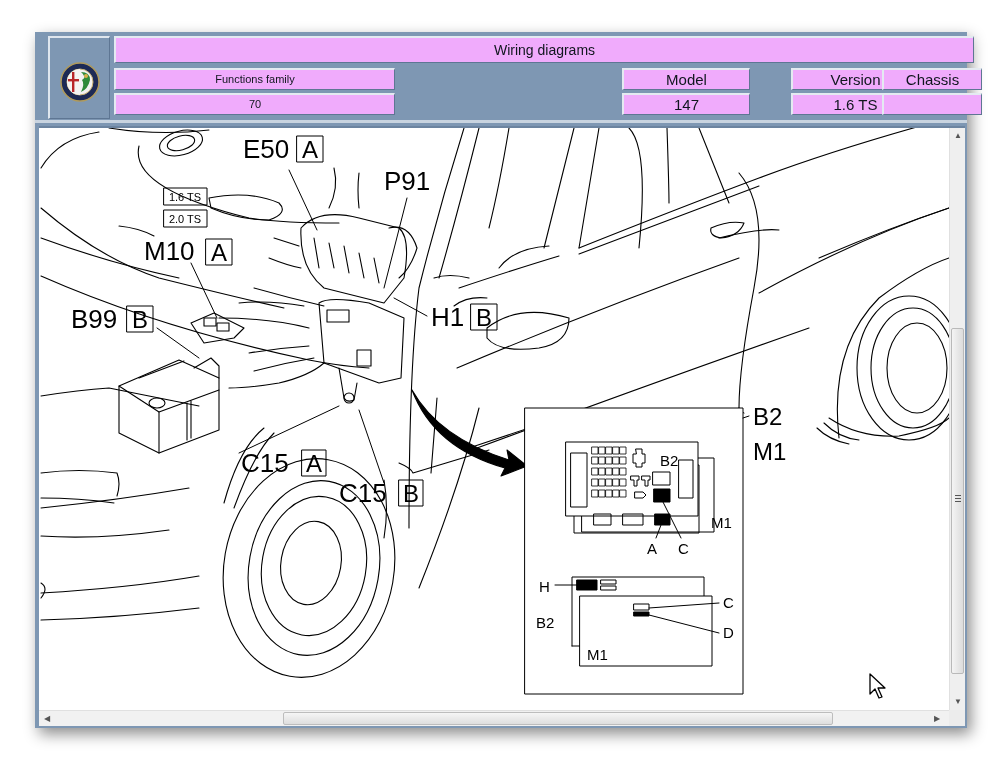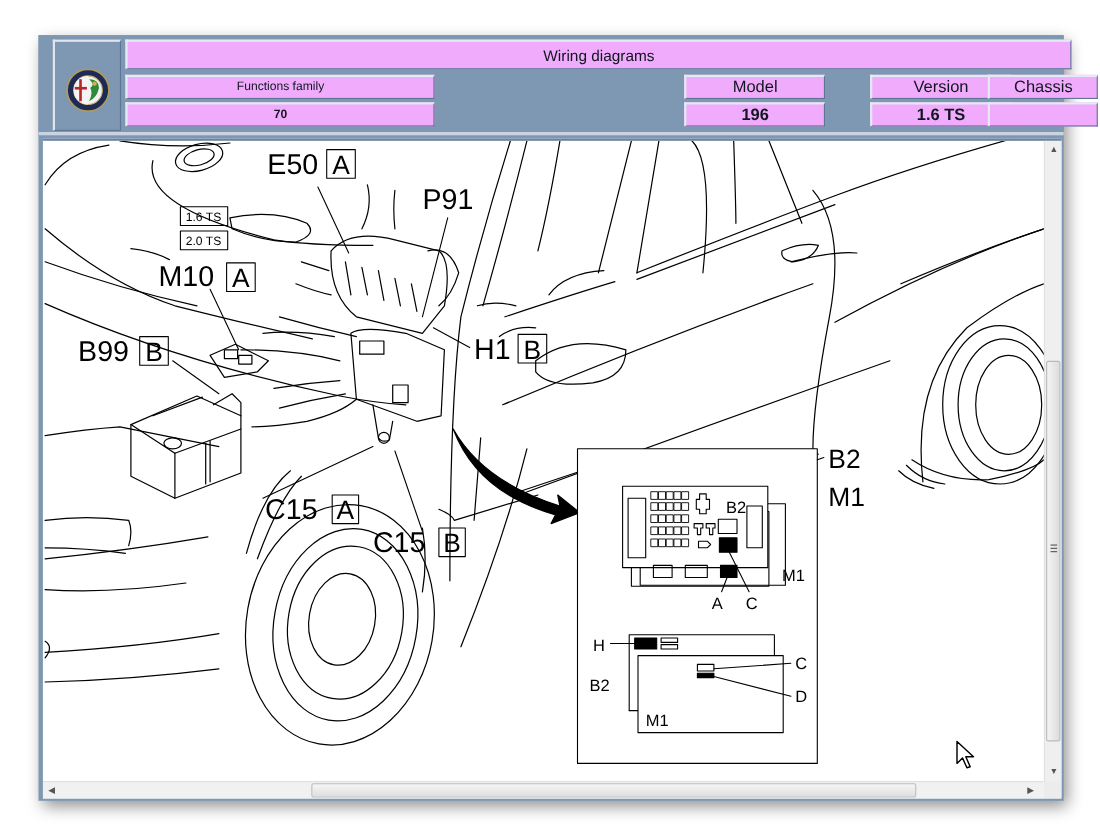--- a/index.html
+++ b/index.html
@@ -21,26 +21,26 @@
   .hcell {
     position: absolute; box-sizing: border-box; background: #f0abfc;
     border-left: 2px solid #e4eaf1; border-top: 2px solid #e4eaf1;
     border-right: 1px solid #5e7693; border-bottom: 1px solid #5e7693;
     color: #10161e; text-align: center; white-space: nowrap; overflow: hidden;
   }
   .title-cell { left: 79px; top: 4px; width: 860px; height: 27px; font-size: 14px; line-height: 24px; }
   .label-small { font-size: 11px; line-height: 18px; }
   .label-big { font-size: 15px; line-height: 19px; }
   .row1 { top: 36px; height: 22px; }
-  .row2 { top: 61px; height: 22px; font-weight: bold; }
+  .row2 { top: 61px; height: 22px; }
   .c1 { left: 79px; width: 281px; }
   .c2 { left: 362px; width: 223px; }
   .c3 { left: 587px; width: 128px; }
   .c4 { left: 717px; width: 128px; margin-left: 39px; }
-  .c5 { left: 847px; width: 100px; margin-left: 16px; }
+  .c5 { left: 847px; width: 100px; }
   .header-sep { position: absolute; left: 0; top: 88px; width: 932px; height: 3px; background: #c9d4e0; }
 
   .viewport {
     position: absolute; left: 4px; top: 94px; width: 926px; height: 600px; background: #ffffff;
     border-top: 2px solid #6c84a0; box-sizing: border-box; overflow: hidden;
   }
   .drawing { position: absolute; left: 0; top: 0; width: 910px; height: 582px; }
   .vscroll {
     position: absolute; left: 910px; top: 0; width: 16px; height: 582px; background: #efefef;
     border-left: 1px solid #e0e0e0; box-sizing: border-box;
@@ -81,21 +81,21 @@
       </svg>
     </div>
     <div class="hcell title-cell">Wiring diagrams</div>
 
     <div class="hcell row1 c1 label-small">Functions family</div>
     <div class="hcell row1 c3 label-big">Model</div>
     <div class="hcell row1 c4 label-big">Version</div>
     <div class="hcell row1 c5 label-big">Chassis</div>
 
     <div class="hcell row2 c1 label-small">70</div>
-    <div class="hcell row2 c3 label-big">196</div>
+    <div class="hcell row2 c3 label-big">147</div>
     <div class="hcell row2 c4 label-big">1.6 TS</div>
     <div class="hcell row2 c5 label-big"></div>
   </div>
   <div class="header-sep"></div>
 
   <div class="viewport">
     <svg class="drawing" viewBox="0 0 910 582" fill="none" stroke="#000" stroke-width="1.1" stroke-linecap="round" stroke-linejoin="round">
 
       <g>
         <path d="M2 40 Q20 10 60 4"></path>

